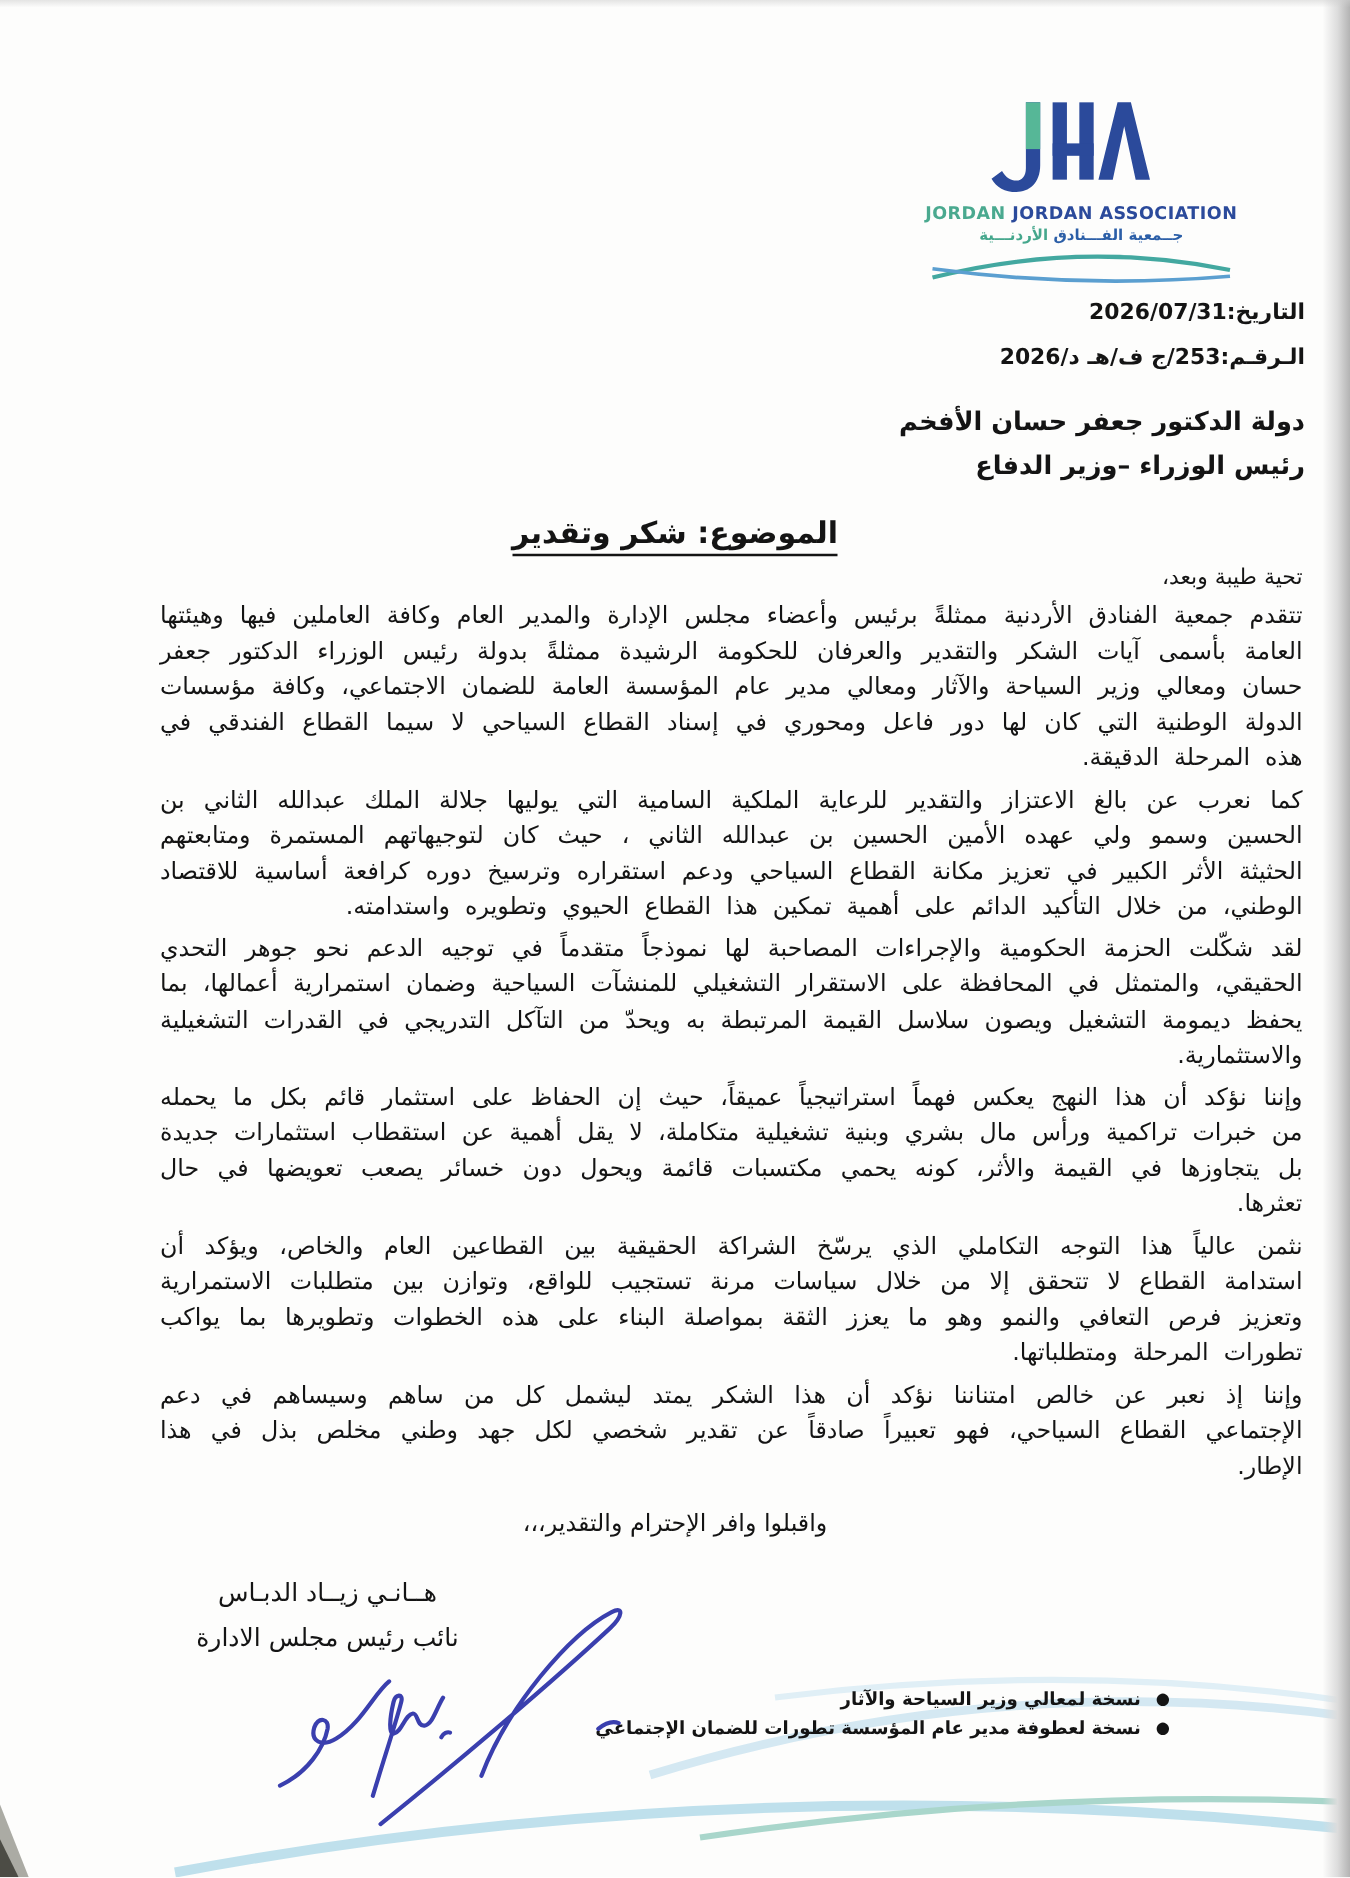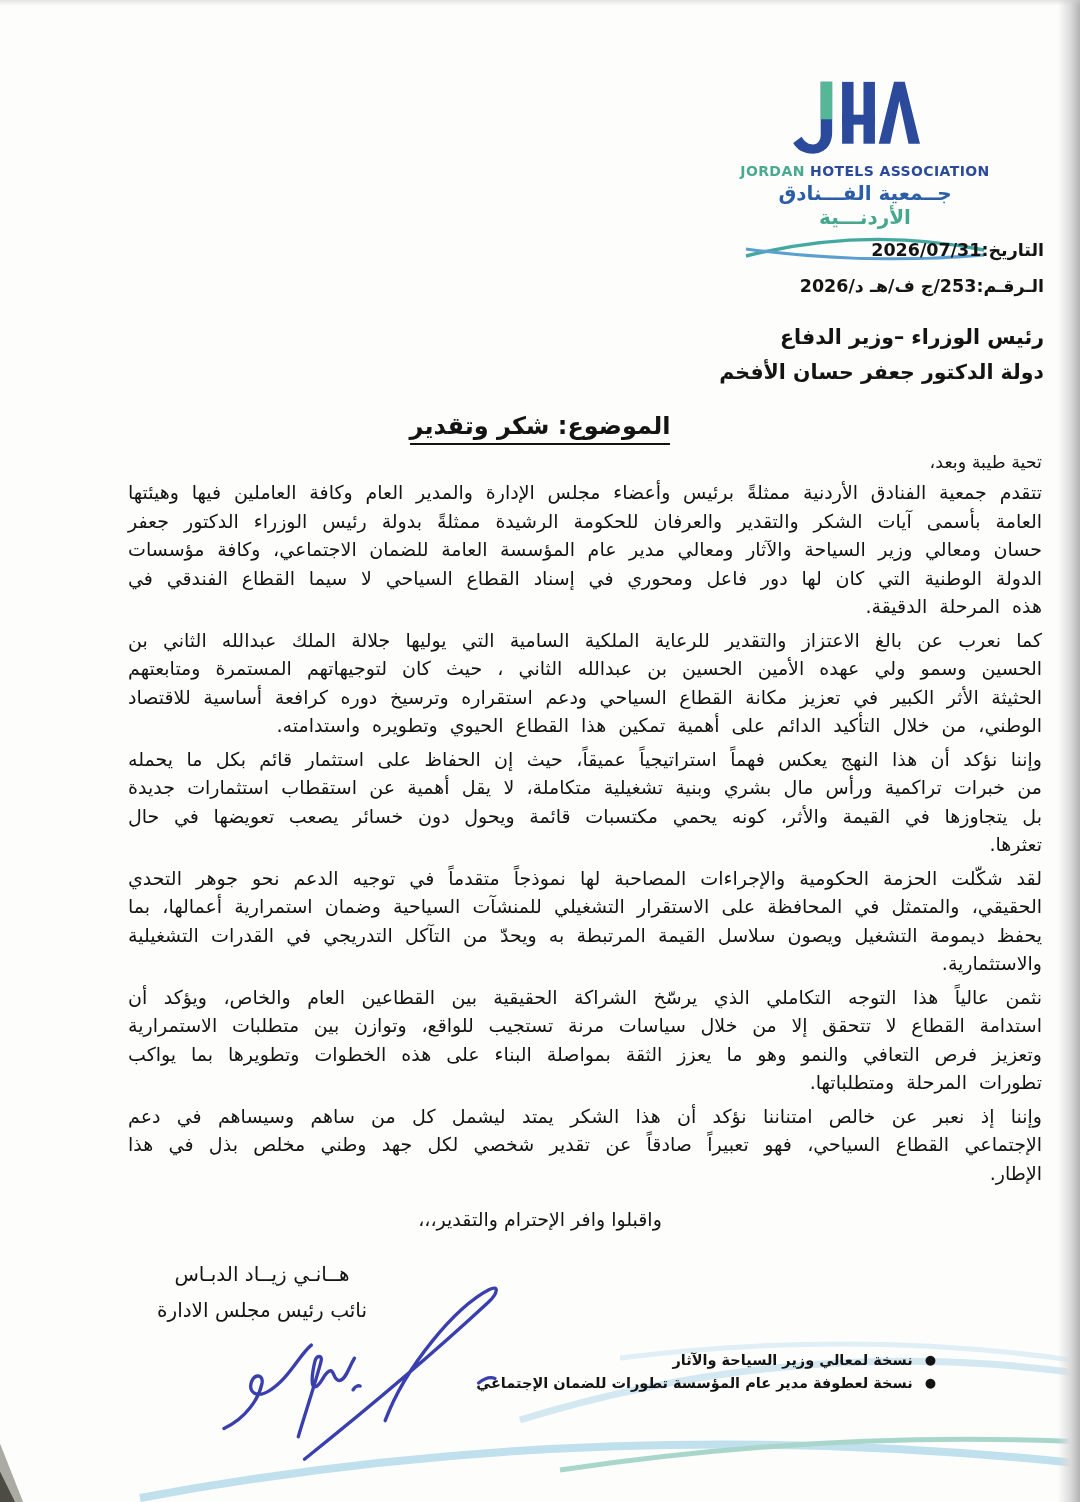--- a/index.html
+++ b/index.html
@@ -17,21 +17,21 @@
     clip-path:polygon(0 32%,0 100%,55% 100%);opacity:.75;z-index:8;}
   .corner-mark2{position:absolute;left:0;bottom:0;width:20px;height:36px;background:#4c4c45;
     clip-path:polygon(0 15%,0 100%,75% 100%);z-index:9;}
 
   
   .logo{position:absolute;top:72px;right:84px;width:262px;text-align:center;direction:ltr;z-index:2;}
   .logo-mark{display:block;margin:0 auto;width:168px;height:90px;}
   .logo-en{font-size:14px;font-weight:bold;letter-spacing:.4px;white-space:nowrap;margin-top:1px;}
   .logo-en .g{color:#4aa98f;}
   .logo-en .b{color:#2b4a9b;}
-  .logo-ar{direction:rtl;font-size:20px;font-weight:bold;margin-top:2px;}
+  .logo-ar{direction:rtl;font-size:12px;font-weight:bold;margin-top:2px;}
   .logo-ar .m{color:#2b5ea7;}
   .logo-ar .g{color:#45a78c;}
   .logo-swoosh{width:252px;height:36px;margin-top:1px;}
 
   .meta{position:absolute;top:240px;right:36px;text-align:right;font-weight:bold;font-size:17.5px;z-index:2;}
   .meta .line{margin-bottom:16px;}
 
   .addressee{position:absolute;top:320px;right:36px;font-size:20.5px;font-weight:bold;line-height:35px;z-index:2;}
 
   .subject{position:absolute;top:412px;left:0;width:100%;text-align:center;z-index:2;}
@@ -80,49 +80,49 @@
 
       <path d="M67,4 L67,70 C67,89 55,98 42,98 C30,98 21,93 16,84 L27,76 C31,83 36,86 42,86 C48,86 52,81 52,73 L52,4 Z" fill="#2b4a9b"></path>
       <rect x="52" y="4" width="15" height="49" fill="#56b797"></rect>
 
       <rect x="80" y="4" width="15" height="81" fill="#2b4a9b"></rect>
       <rect x="108" y="4" width="15" height="81" fill="#2b4a9b"></rect>
       <rect x="80" y="47" width="43" height="13" fill="#2b4a9b"></rect>
 
       <path d="M148,4 L128,85 L143,85 L155,29 L167,85 L182,85 L162,4 Z" fill="#2b4a9b"></path>
     </svg>
-    <div class="logo-en"><span class="g">JORDAN</span><span class="b"> HOTELS ASSOCIATION</span></div>
+    <div class="logo-en"><span class="g">JORDAN</span><span class="b"> JORDAN ASSOCIATION</span></div>
     <div class="logo-ar"><span class="m">جــمعية الفـــنادق</span> <span class="g">الأردنـــية</span></div>
     <svg class="logo-swoosh" viewBox="0 0 250 36" fill="none">
       <path d="M6,26 Q125,-4 244,20" stroke="#43a8a0" stroke-width="3.4" fill="none"></path>
       <path d="M6,19 Q125,35 244,25" stroke="#5b9fd0" stroke-width="3" fill="none"></path>
     </svg>
   </div>
 
   <div class="meta">
     <div class="line">التاريخ:2026/07/31</div>
     <div class="line">الـرقـم:253/ج ف/هـ د/2026</div>
   </div>
 
   <div class="addressee">
+    <div>دولة الدكتور جعفر حسان الأفخم</div>
     <div>رئيس الوزراء –وزير الدفاع</div>
-    <div>دولة الدكتور جعفر حسان الأفخم</div>
   </div>
 
   <div class="subject">
     <span>الموضوع: شكر وتقدير</span>
   </div>
 
   <div class="greeting">تحية طيبة وبعد،</div>
 
   <div class="body-text">
     <p>تتقدم جمعية الفنادق الأردنية ممثلةً برئيس وأعضاء مجلس الإدارة والمدير العام وكافة العاملين فيها وهيئتها العامة بأسمى آيات الشكر والتقدير والعرفان للحكومة الرشيدة ممثلةً بدولة رئيس الوزراء الدكتور جعفر حسان ومعالي وزير السياحة والآثار ومعالي مدير عام المؤسسة العامة للضمان الاجتماعي، وكافة مؤسسات الدولة الوطنية التي كان لها دور فاعل ومحوري في إسناد القطاع السياحي لا سيما القطاع الفندقي في هذه المرحلة الدقيقة.</p>
     <p>كما نعرب عن بالغ الاعتزاز والتقدير للرعاية الملكية السامية التي يوليها جلالة الملك عبدالله الثاني بن الحسين وسمو ولي عهده الأمين الحسين بن عبدالله الثاني ، حيث كان لتوجيهاتهم المستمرة ومتابعتهم الحثيثة الأثر الكبير في تعزيز مكانة القطاع السياحي ودعم استقراره وترسيخ دوره كرافعة أساسية للاقتصاد الوطني، من خلال التأكيد الدائم على أهمية تمكين هذا القطاع الحيوي وتطويره واستدامته.</p>
+    <p>لقد شكّلت الحزمة الحكومية والإجراءات المصاحبة لها نموذجاً متقدماً في توجيه الدعم نحو جوهر التحدي الحقيقي، والمتمثل في المحافظة على الاستقرار التشغيلي للمنشآت السياحية وضمان استمرارية أعمالها، بما يحفظ ديمومة التشغيل ويصون سلاسل القيمة المرتبطة به ويحدّ من التآكل التدريجي في القدرات التشغيلية والاستثمارية.</p>
     <p>وإننا نؤكد أن هذا النهج يعكس فهماً استراتيجياً عميقاً، حيث إن الحفاظ على استثمار قائم بكل ما يحمله من خبرات تراكمية ورأس مال بشري وبنية تشغيلية متكاملة، لا يقل أهمية عن استقطاب استثمارات جديدة بل يتجاوزها في القيمة والأثر، كونه يحمي مكتسبات قائمة ويحول دون خسائر يصعب تعويضها في حال تعثرها.</p>
-    <p>لقد شكّلت الحزمة الحكومية والإجراءات المصاحبة لها نموذجاً متقدماً في توجيه الدعم نحو جوهر التحدي الحقيقي، والمتمثل في المحافظة على الاستقرار التشغيلي للمنشآت السياحية وضمان استمرارية أعمالها، بما يحفظ ديمومة التشغيل ويصون سلاسل القيمة المرتبطة به ويحدّ من التآكل التدريجي في القدرات التشغيلية والاستثمارية.</p>
     <p>نثمن عالياً هذا التوجه التكاملي الذي يرسّخ الشراكة الحقيقية بين القطاعين العام والخاص، ويؤكد أن استدامة القطاع لا تتحقق إلا من خلال سياسات مرنة تستجيب للواقع، وتوازن بين متطلبات الاستمرارية وتعزيز فرص التعافي والنمو وهو ما يعزز الثقة بمواصلة البناء على هذه الخطوات وتطويرها بما يواكب تطورات المرحلة ومتطلباتها.</p>
     <p>وإننا إذ نعبر عن خالص امتناننا نؤكد أن هذا الشكر يمتد ليشمل كل من ساهم وسيساهم في دعم الإجتماعي القطاع السياحي، فهو تعبيراً صادقاً عن تقدير شخصي لكل جهد وطني مخلص بذل في هذا الإطار.</p>
   </div>
 
   <div class="closing">واقبلوا وافر الإحترام والتقدير،،،</div>
 
   <div class="signatory">
     <div>هــانـي زيــاد الدبـاس</div>
     <div>نائب رئيس مجلس الادارة</div>
   </div>

